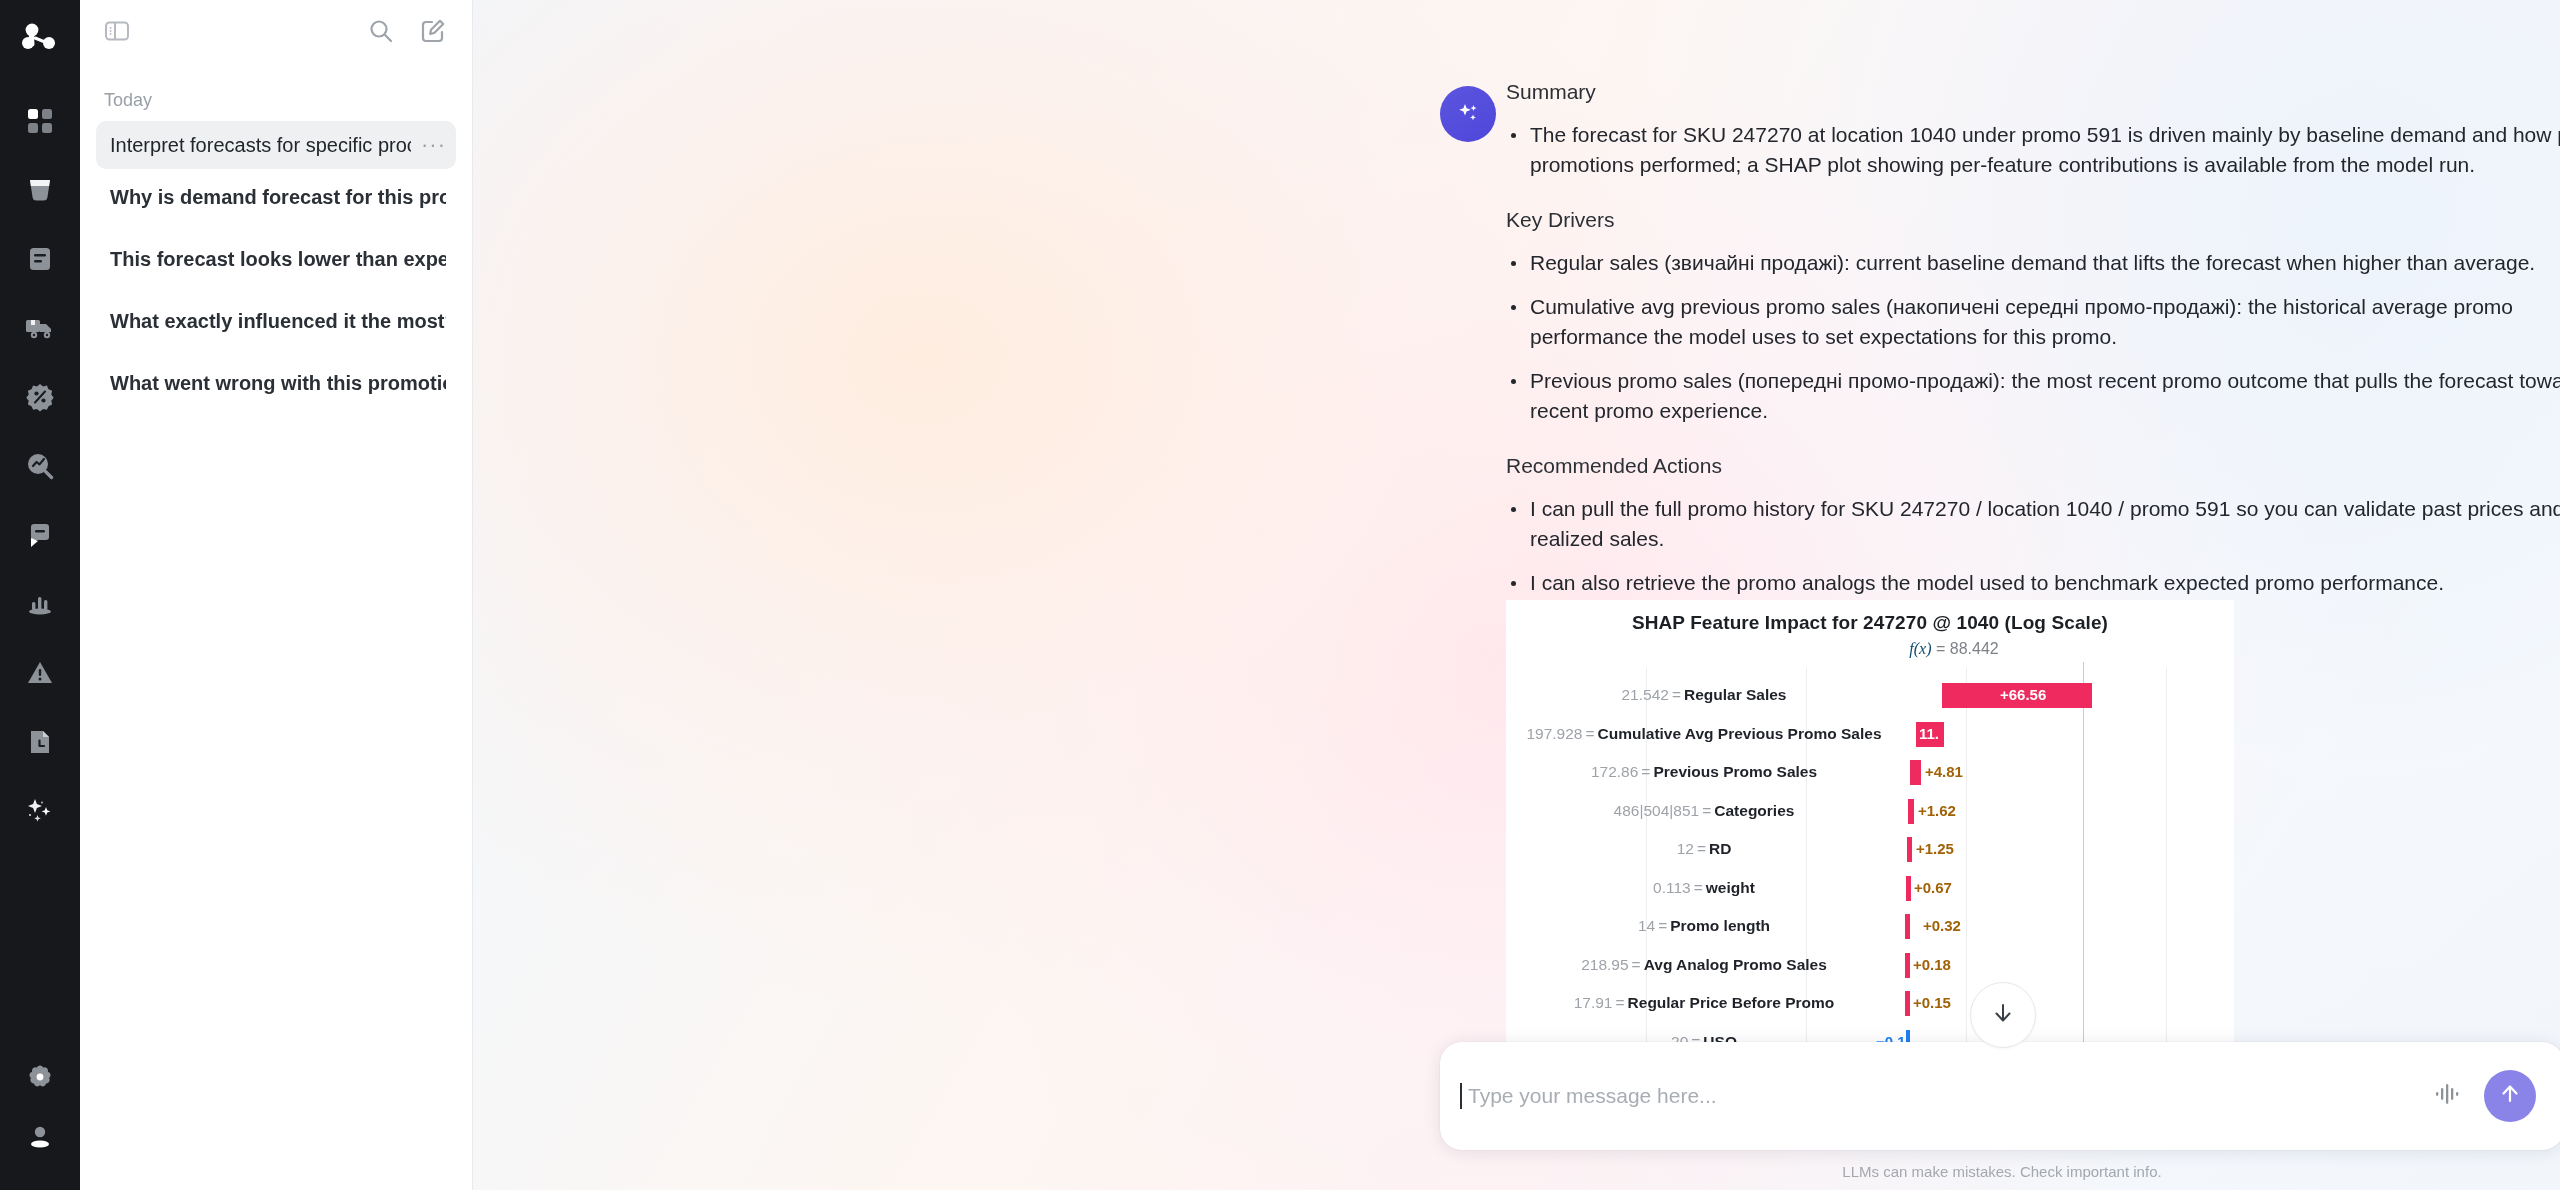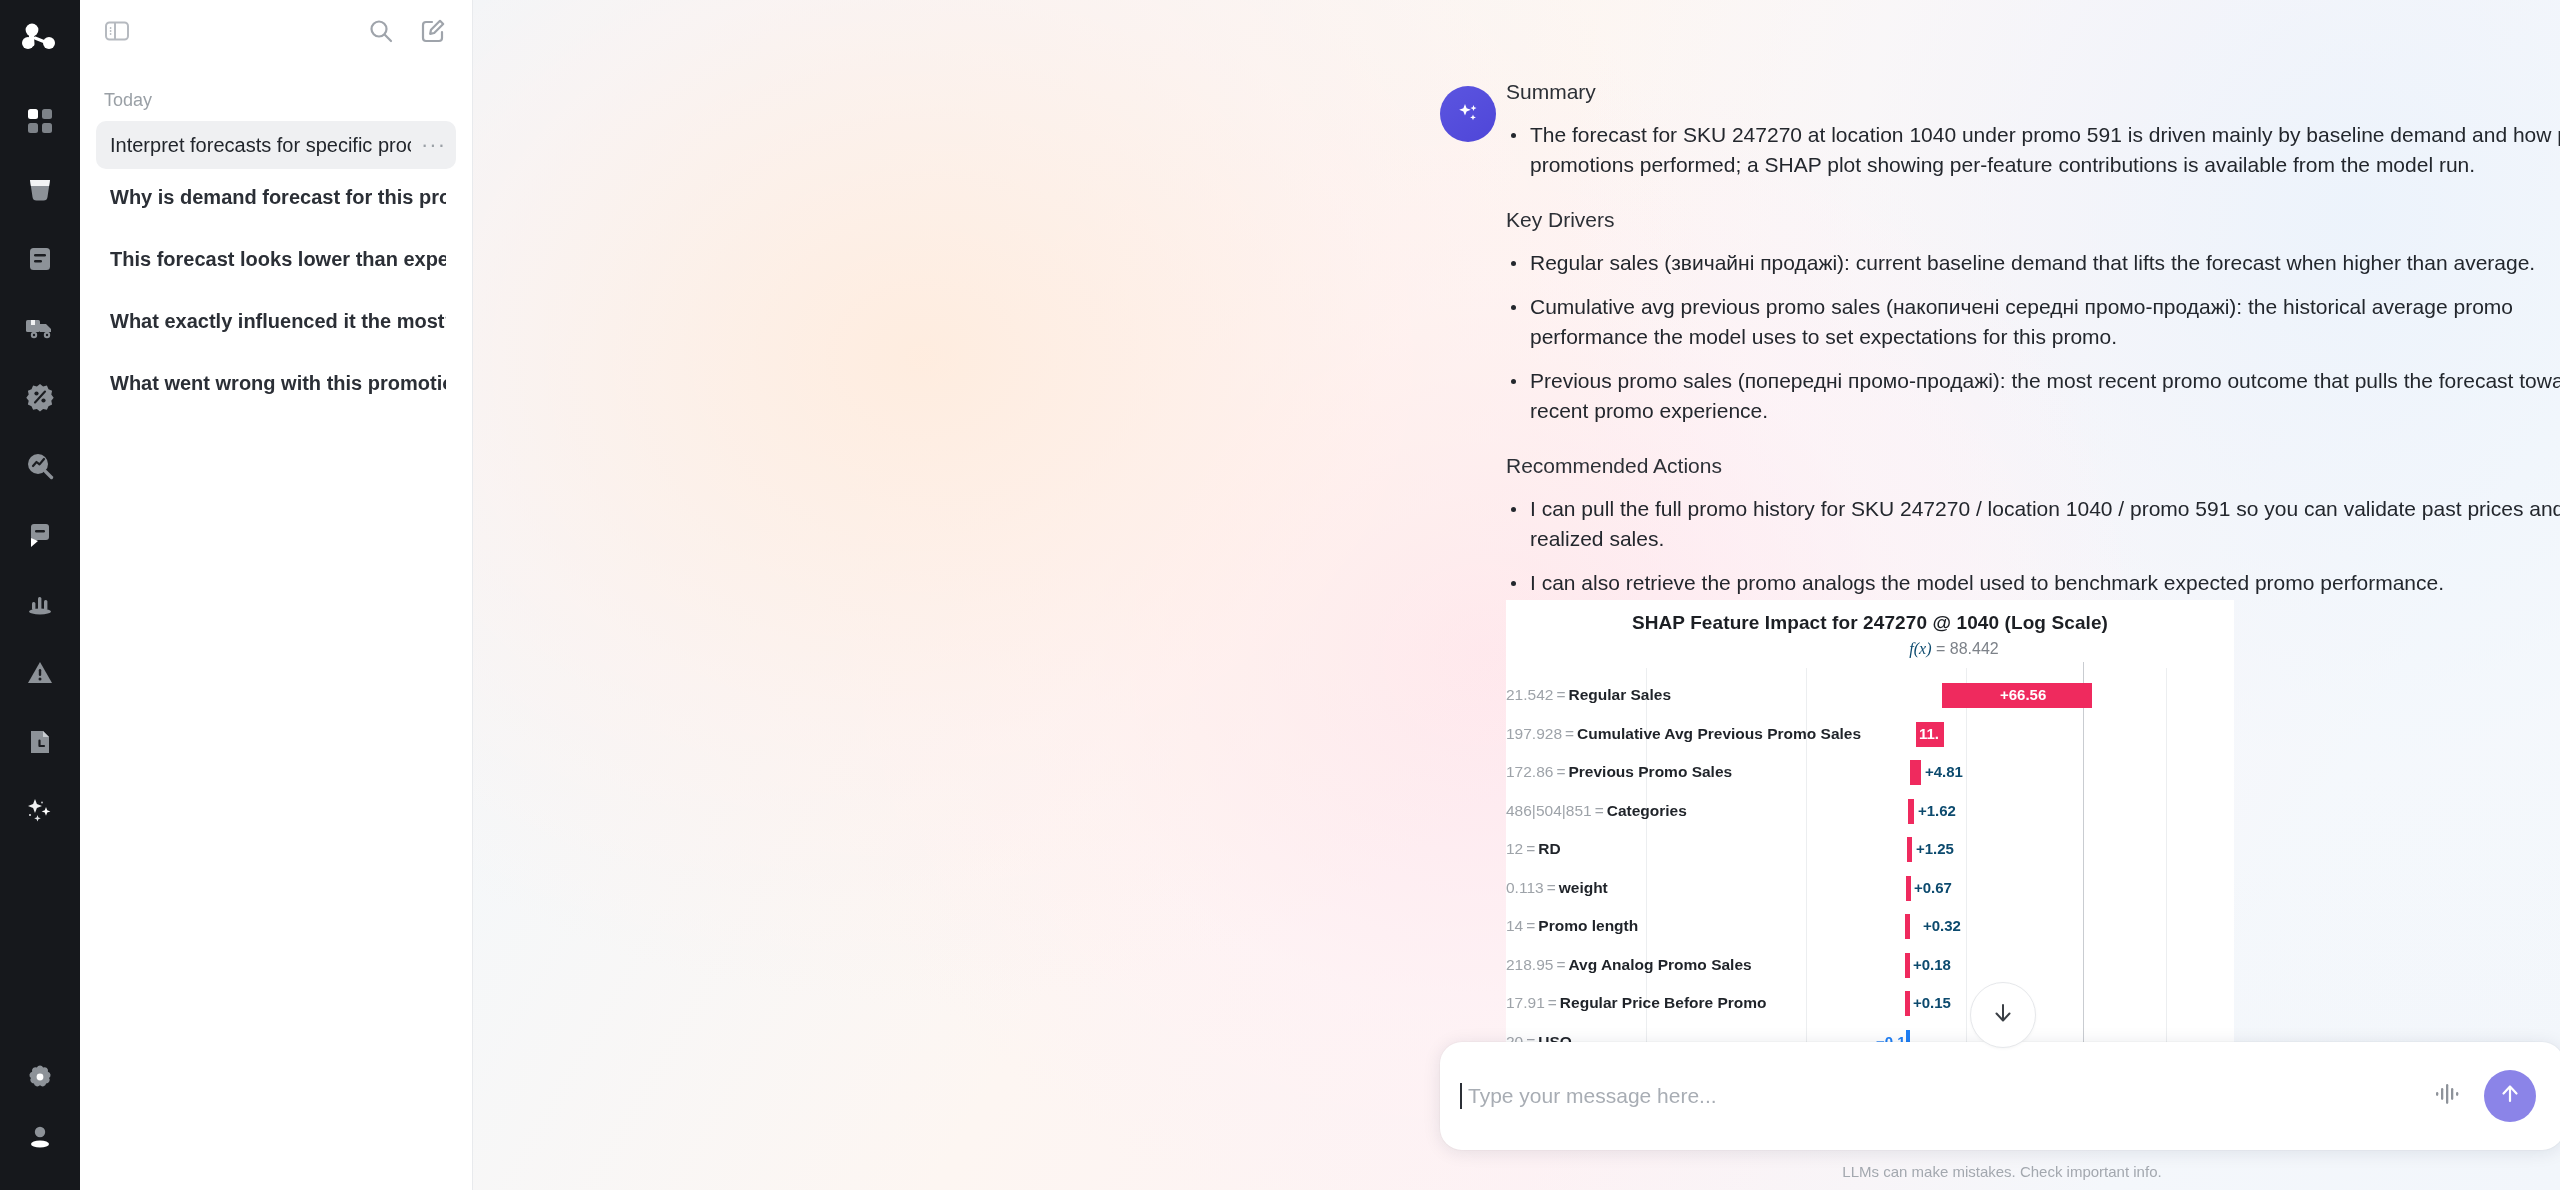--- a/index.html
+++ b/index.html
@@ -190,42 +190,42 @@
   .row {
     position: relative;
     height: 38.5px;
     display: flex;
     align-items: center;
   }
   .row-label {
     position: absolute;
     right: calc(100% - 404px);
     width: 404px;
-    text-align: left;
+    text-align: center;
     font-size: 15.5px;
     white-space: nowrap;
     padding-right: 8px;
   }
   .row-label .val { color: #9ea3a9; }
   .row-label .eq { color: #9ea3a9; padding: 0 3px; }
   .row-label .feat { color: #1f2329; font-weight: 700; }
   .bar-area { position: absolute; left: 404px; top: 0; height: 38.5px; width: 324px; }
   .bar {
     position: absolute;
     top: 7px;
     height: 25px;
     background: #ef2a5e;
   }
   .bar.neg { background: #1f7ff5; }
   .bar-val {
     position: absolute;
     top: 10px;
     font-size: 15px;
     font-weight: 700;
-    color: #0c4a6e;
+    color: #a16207;
     white-space: nowrap;
   }
   .bar-val.inside { color: #ffffff; }
   .bar-val.neg { color: #1f7ff5; }
 
   .scroll-btn {
     position: absolute;
     left: 1497px; top: 982px;
     width: 66px; height: 66px;
     border-radius: 50%;

